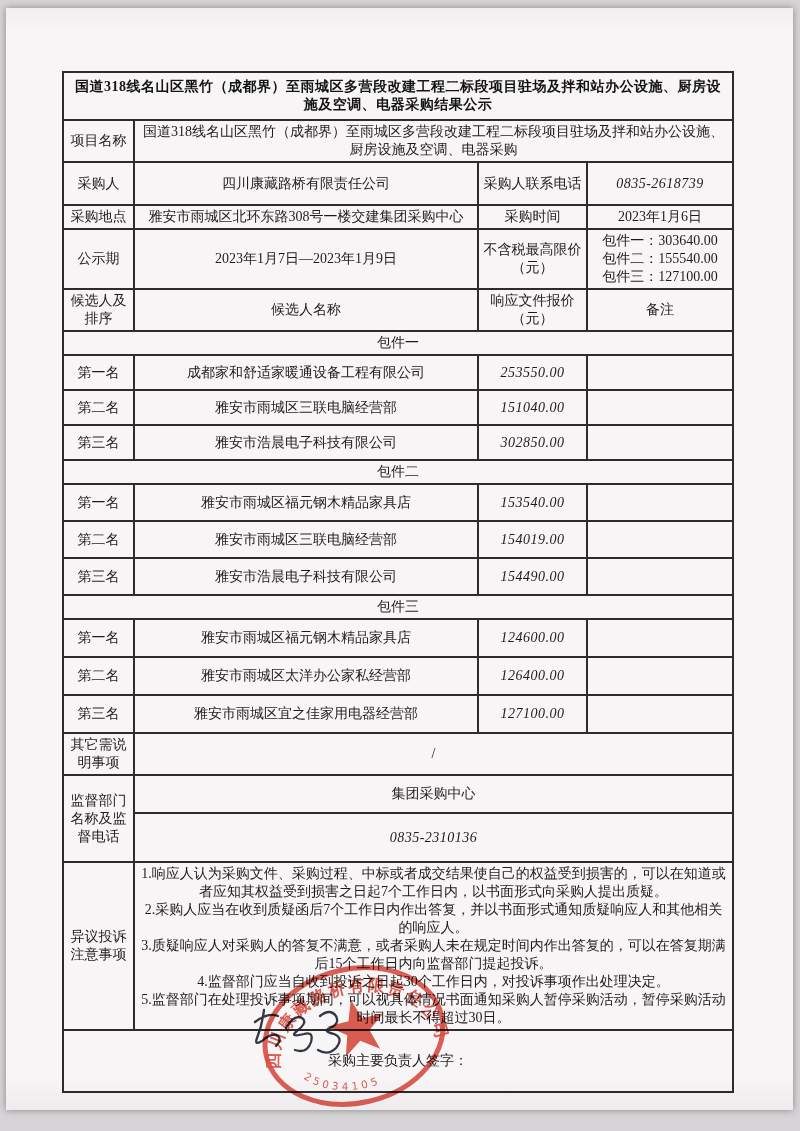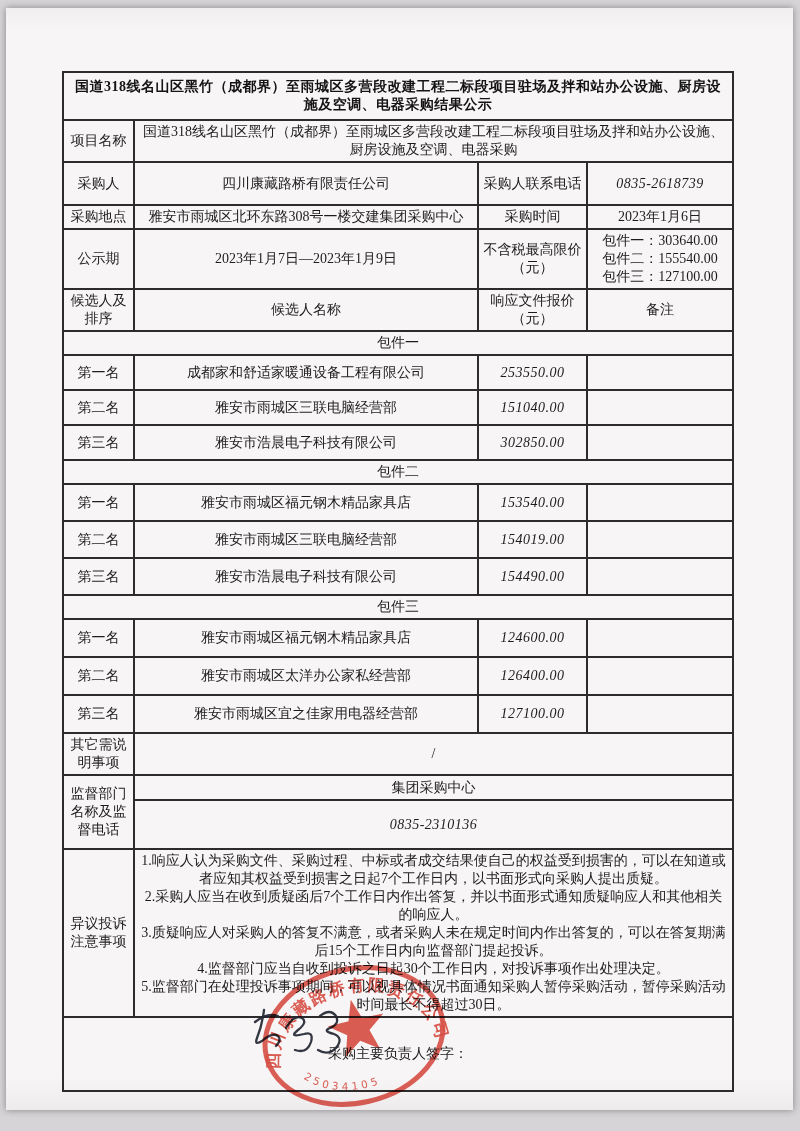--- a/index.html
+++ b/index.html
@@ -162,40 +162,40 @@
       <td>雅安市雨城区宜之佳家用电器经营部</td>
       <td class="num">127100.00</td>
       <td></td>
     </tr>
 
     <tr style="height:37px">
       <td class="label-cell">其它需说明事项</td>
       <td colspan="3">/</td>
     </tr>
 
-    <tr style="height:25px">
+    <tr style="height:38px">
       <td rowspan="2" class="label-cell">监督部门名称及监督电话</td>
       <td colspan="3">集团采购中心</td>
     </tr>
     <tr style="height:49px">
       <td colspan="3" class="num">0835-2310136</td>
     </tr>
 
     <tr style="height:157px">
       <td class="label-cell">异议投诉注意事项</td>
       <td colspan="3" class="objection-cell">
         <div>1.响应人认为采购文件、采购过程、中标或者成交结果使自己的权益受到损害的，可以在知道或者应知其权益受到损害之日起7个工作日内，以书面形式向采购人提出质疑。</div>
         <div>2.采购人应当在收到质疑函后7个工作日内作出答复，并以书面形式通知质疑响应人和其他相关的响应人。</div>
         <div>3.质疑响应人对采购人的答复不满意，或者采购人未在规定时间内作出答复的，可以在答复期满后15个工作日内向监督部门提起投诉。</div>
         <div>4.监督部门应当自收到投诉之日起30个工作日内，对投诉事项作出处理决定。</div>
         <div>5.监督部门在处理投诉事项期间，可以视具体情况书面通知采购人暂停采购活动，暂停采购活动时间最长不得超过30日。</div>
       </td>
     </tr>
 
-    <tr style="height:74px">
+    <tr style="height:62px">
       <td colspan="4" class="sign-cell">
         <span>采购主要负责人签字：</span>
       </td>
     </tr>
   </tbody>
     </table>
 
   <svg class="sig-svg" viewBox="0 0 112 62">
     <g fill="none" stroke="#232733" stroke-width="2.3" stroke-linecap="round" opacity="0.92">
       <path d="M7 24 Q20 14 30 18 M16 12 Q14 28 9 40 Q6 48 14 43 Q24 34 30 38 Q34 42 28 48"></path>

